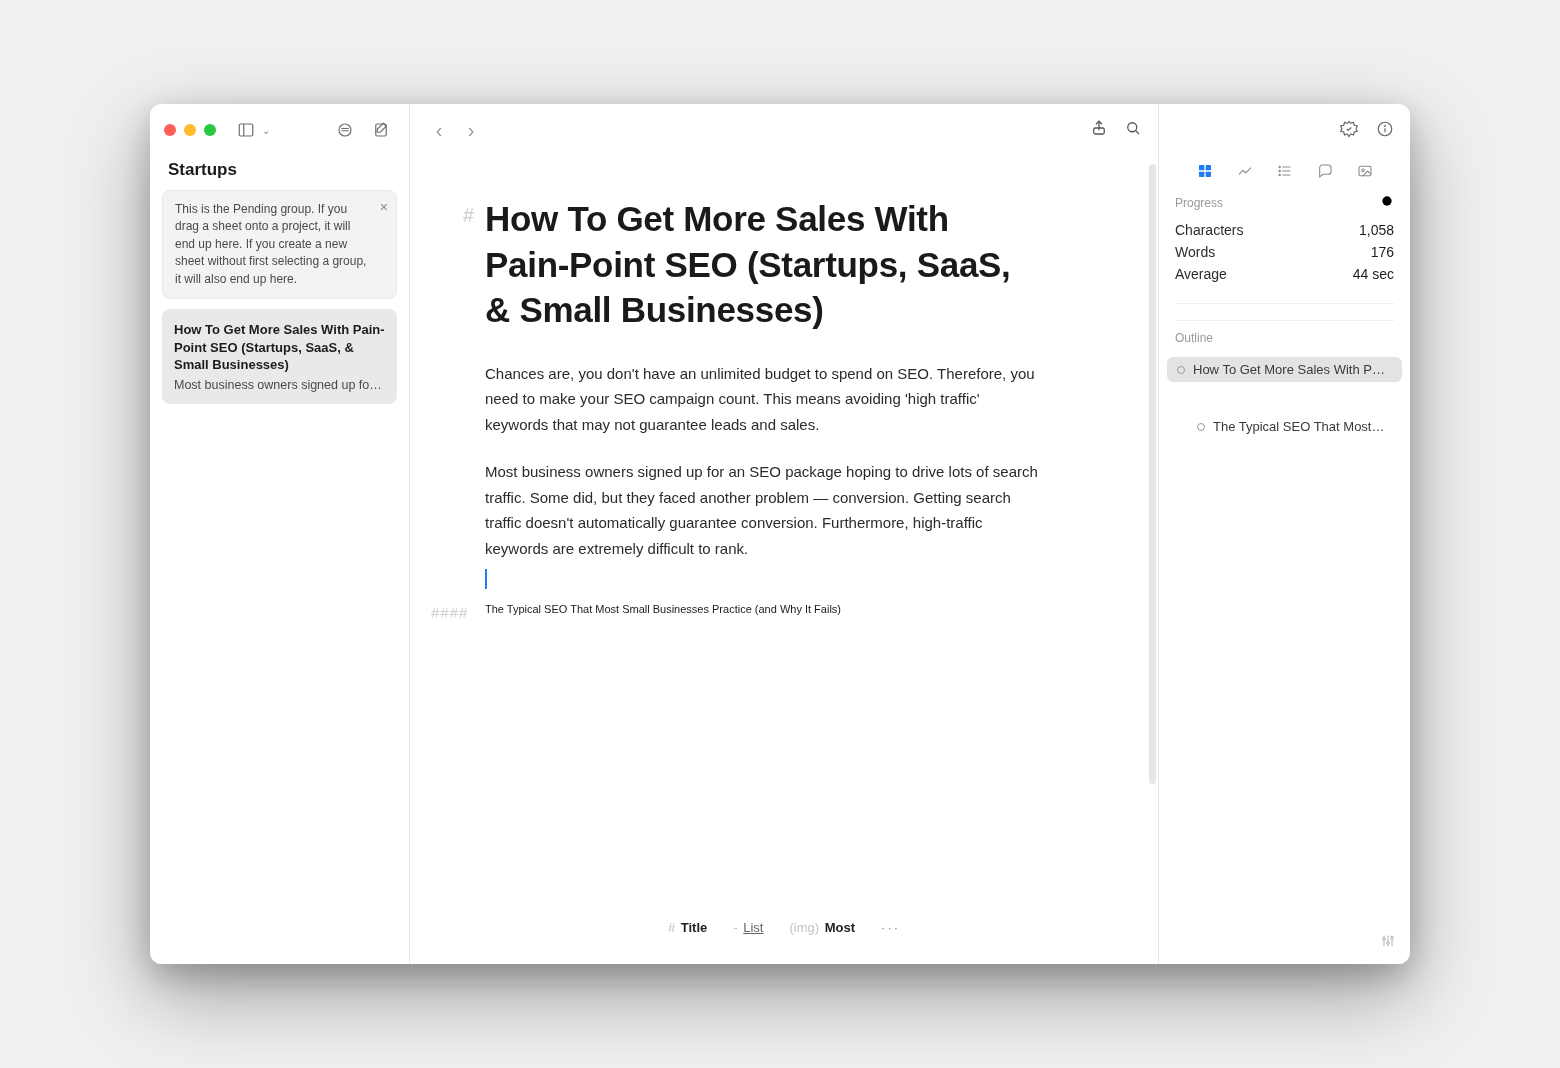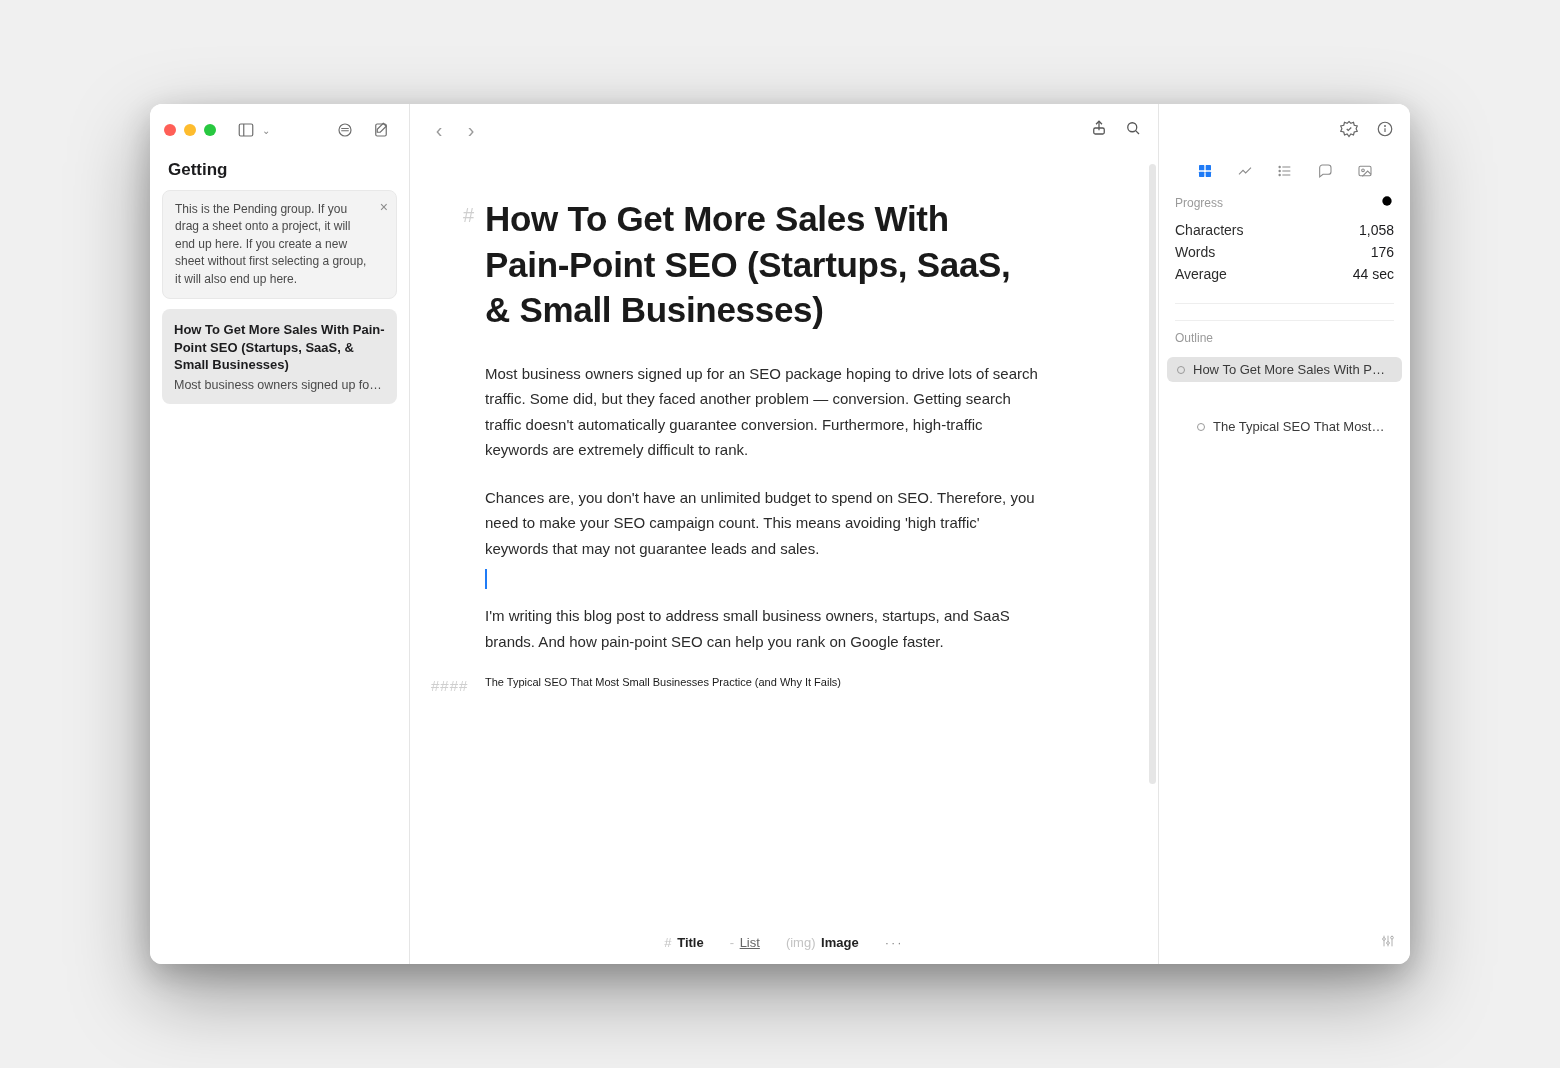--- a/index.html
+++ b/index.html
@@ -174,21 +174,20 @@
     left: 0; right: 0; bottom: 44px;
     height: 70px;
     background: linear-gradient(to bottom, rgba(255,255,255,0), #ffffff 80%);
     pointer-events: none;
   }
   .format-bar {
     position: absolute;
     left: 0; right: 0; bottom: 0;
     height: 44px;
     display: flex;
-    align-items: center;
     justify-content: center;
     gap: 26px;
     font-size: 13px;
     color: #8a8a8a;
     background: #fff;
   }
   .format-bar .fb-item .pre { color: #c3c3c3; margin-right: 2px; }
   .format-bar .fb-item .lab-strong { color: #222; font-weight: 600; }
   .format-bar .fb-item .lab { color: #666; text-decoration: underline; }
   .format-bar .more { letter-spacing: 2px; }
@@ -311,21 +310,21 @@
           </svg>
       </div>
       <div class="tb-icon">
         <svg viewBox="0 0 24 24">
             <rect x="5" y="4" width="14" height="16" rx="2"></rect>
             <path d="M15 3l4 4-8 8H7v-4z"></path>
           </svg>
       </div>
     </div>
 
-    <div class="sidebar-title">Getting</div>
+    <div class="sidebar-title">Startups</div>
 
     <div class="info-card">
       <span class="close-x">×</span>
       <span>This is the Pending group. If you drag a sheet onto a project, it will end up here. If you create a new sheet without first selecting a group, it will also end up here.</span>
     </div>
 
     <div class="note-card">
       <div class="note-title">How To Get More Sales With Pain-Point SEO (Startups, SaaS, &amp; Small Businesses)</div>
       <div class="note-preview">Most business owners signed up for…</div>
     </div>
@@ -352,44 +351,43 @@
       </div>
     </div>
 
     <div class="editor-scroll">
       <div class="scroll-thumb" style="right:2px; top:8px; height:620px; width:7px; background:#e6e6e6;"></div>
       <div class="editor-content">
         <div class="h1-block">
           <span class="hash-gutter">#</span>
           <h1 class="doc-h1">How To Get More Sales With Pain-Point SEO (Startups, SaaS, &amp; Small Businesses)</h1>
         </div>
+        <p class="para">Chances are, you don't have an unlimited budget to spend on SEO. Therefore, you need to make your SEO campaign count. This means avoiding 'high traffic' keywords that may not guarantee leads and sales.</p>
         <p class="para">Most business owners signed up for an SEO package hoping to drive lots of search traffic. Some did, but they faced another problem — conversion. Getting search traffic doesn't automatically guarantee conversion. Furthermore, high-traffic keywords are extremely difficult to rank.</p>
-        <p class="para">Chances are, you don't have an unlimited budget to spend on SEO. Therefore, you need to make your SEO campaign count. This means avoiding 'high traffic' keywords that may not guarantee leads and sales.</p>
         <div class="cursor-line"></div>
-        <p class="para">I'm writing this blog post to address small business owners, startups, and SaaS brands. And how pain-point SEO can help you rank on Google faster.</p>
         <div class="h4-block">
           <span class="hash-gutter4">####</span>
           <div class="doc-h4">The Typical SEO That Most Small Businesses Practice (and Why It Fails)</div>
         </div>
       </div>
       <div class="fade-bottom"></div>
     </div>
 
     <div class="format-bar">
       <div class="fb-item">
         <span class="pre">#</span>
         <span class="lab-strong">Title</span>
       </div>
       <div class="fb-item">
         <span class="pre">-</span>
         <span class="lab">List</span>
       </div>
       <div class="fb-item">
         <span class="pre">(img)</span>
-        <span class="lab-strong">Image</span>
+        <span class="lab-strong">Most</span>
       </div>
       <div class="fb-item more">···</div>
     </div>
   </main>
 
   <aside class="inspector">
     <div class="inspector-toolbar">
       <div>
         <svg viewBox="0 0 24 24">
             <path d="M12 2l2.5 2.5L18 3l1 4 4 1-1.5 3.5L23 15l-4 1-1 4-3.5-1.5L12 22l-2.5-3.5L6 20l-1-4-4-1 1.5-3.5L1 8l4-1 1-4 3.5 1.5z"></path>

